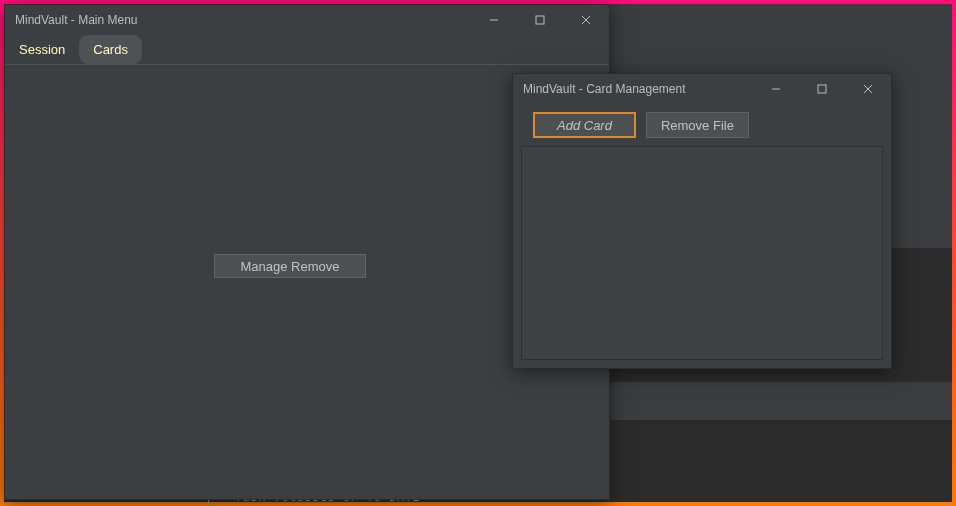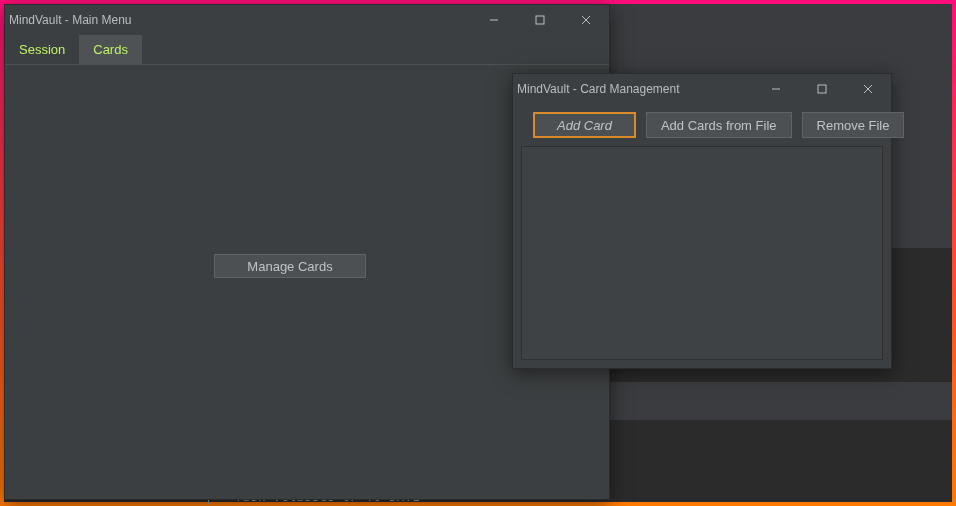--- a/index.html
+++ b/index.html
@@ -34,45 +34,46 @@
     flex-direction: column;
   }
   .titlebar {
     height: 30px;
     display: flex;
     align-items: center;
     background: #3c3f41;
     color: #b9bdc2;
     font-size: 12px;
   }
-  .titlebar .title { padding-left: 4px; flex: 1; }
+  .titlebar .title { padding-left: 10px; flex: 1; }
   .titlebar .ctrls { display: flex; height: 100%; }
   .titlebar .ctrl {
     width: 46px; height: 100%;
     display: flex; align-items: center; justify-content: center;
     color: #b9bdc2;
   }
   .titlebar .ctrl svg { stroke: #b9bdc2; }
 
   
   .tabs {
     display: flex;
     height: 30px;
     border-bottom: 1px solid #4e5254;
     background: #3c3f41;
   }
   .tab {
     padding: 0 14px;
     display: flex; align-items: center;
-    color: #bef264;
+    color: #fef9c3;
     font-size: 13px;
     cursor: pointer;
   }
   .tab.active {
     background: #4e5254;
+    border-radius: 9px;
   }
 
   .main-body {
     flex: 1;
     position: relative;
     background: #3c3f41;
   }
 
   .mid-btn {
     position: absolute;
@@ -167,21 +168,21 @@
       <div class="tabs">
         <div class="tab">
           <span>Session</span>
         </div>
         <div class="tab active">
           <span>Cards</span>
         </div>
       </div>
       <div class="main-body">
         <div class="mid-btn" style="top:189px;">
-          <span>Manage Cards</span>
+          <span>Manage Remove</span>
         </div>
       </div>
     </div>
 
     <div class="window" style="left:508px; top:69px; width:380px; height:296px;">
       <div class="titlebar">
         <div class="title">MindVault - Card Management</div>
         <div class="ctrls">
           <div class="ctrl">
             <svg width="10" height="10">
@@ -199,23 +200,20 @@
                 <line x1="9" y1="1" x2="1" y2="9" stroke-width="1"></line>
               </svg>
           </div>
         </div>
       </div>
       <div class="cm-toolbar">
         <div class="cm-btn primary">
           <span>Add Card</span>
         </div>
         <div class="cm-btn">
-          <span>Add Cards from File</span>
-        </div>
-        <div class="cm-btn">
           <span>Remove File</span>
         </div>
       </div>
       <div class="cm-list"></div>
     </div>
 
   </div>
 </div>
 
 </body></html>

